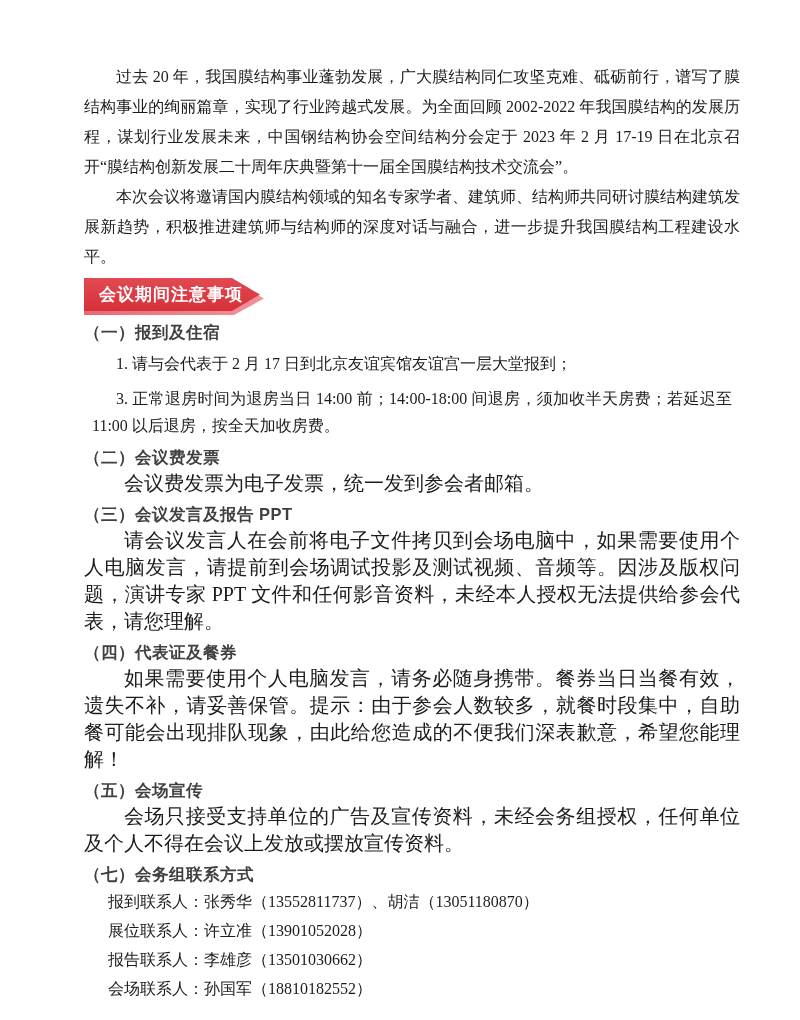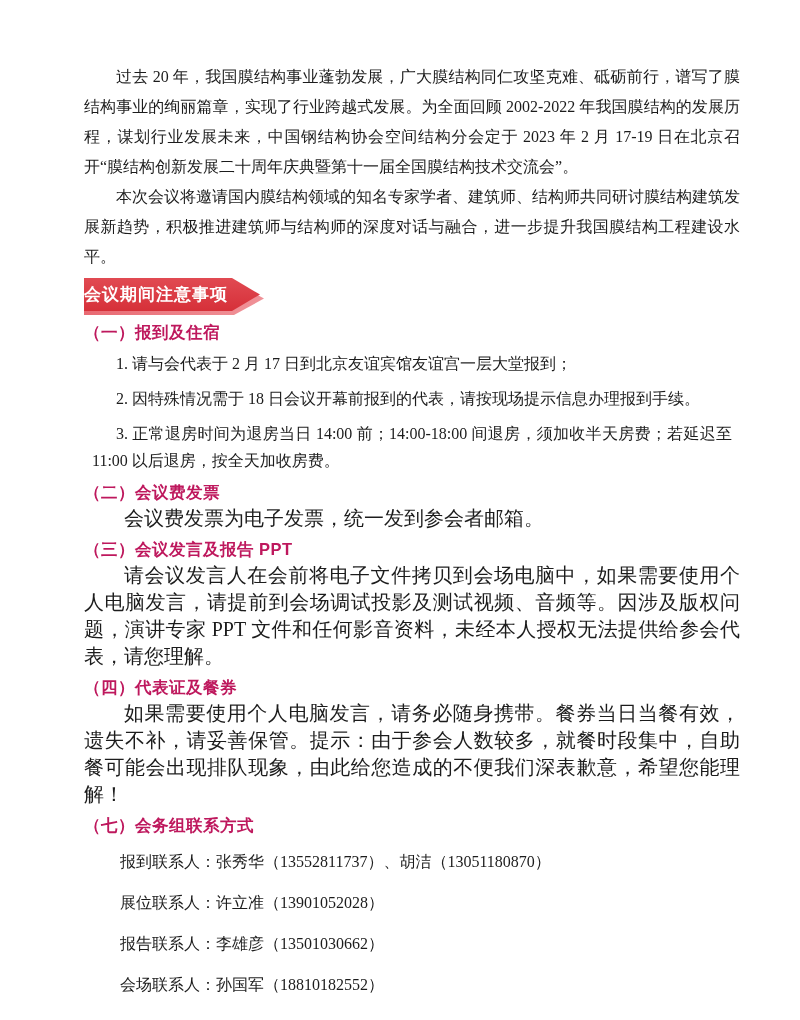--- a/index.html
+++ b/index.html
@@ -43,55 +43,56 @@
     background: linear-gradient(135deg, #e7626b 0%, #f0959b 100%);
     clip-path: polygon(0 0, 150px 0, 180px 16.5px, 150px 33px, 0 33px);
   }
   .banner-inner {
     position: absolute;
     left: 0;
     top: 0;
     width: 176px;
     height: 33px;
     box-sizing: border-box;
+    padding-left: 15px;
     background: linear-gradient(180deg, #e14a52 0%, #d63039 100%);
     clip-path: polygon(0 0, 148px 0, 176px 16.5px, 148px 33px, 0 33px);
     color: #ffffff;
     font-family: "Liberation Sans", "DejaVu Sans", sans-serif;
     font-weight: bold;
     font-size: 17px;
     line-height: 33px;
     letter-spacing: 1px;
     white-space: nowrap;
   }
   .sec-head {
     margin: 7px 0 3px 0;
     font-family: "Liberation Sans", "DejaVu Sans", sans-serif;
     font-weight: bold;
     font-size: 16.5px;
     line-height: 20px;
-    color: #be185d;
+    color: #404040;
     letter-spacing: 0.5px;
   }
   .body-para {
     margin: 0;
     font-size: 20px;
     line-height: 27px;
     text-align: justify;
     text-indent: 2em;
   }
   .item {
     margin: 8px;
     font-size: 16px;
     line-height: 27px;
     text-align: justify;
     text-indent: 1.5em;
   }
   .contact {
-    margin: 12px;
+    margin: 0;
     font-size: 16px;
     line-height: 29px;
     text-indent: 1.5em;
   }
 </style>
 </head>
 <body>
 
 <div class="page">
 
@@ -99,39 +100,42 @@
   <p class="intro">本次会议将邀请国内膜结构领域的知名专家学者、建筑师、结构师共同研讨膜结构建筑发展新趋势，积极推进建筑师与结构师的深度对话与融合，进一步提升我国膜结构工程建设水平。</p>
 
   <div class="banner">
     <div class="banner-outer"></div>
     <div class="banner-inner">会议期间注意事项</div>
   </div>
 
   <section>
     <h3 class="sec-head">（一）报到及住宿</h3>
     <p class="item">1. 请与会代表于 2 月 17 日到北京友谊宾馆友谊宫一层大堂报到；</p>
-    <p class="item">2. 因特殊情况需于 18 日会议开幕前报到的代表，请按现场提示信息办理报到手续。</p>
     <p class="item">3. 正常退房时间为退房当日 14:00 前；14:00-18:00 间退房，须加收半天房费；若延迟至 11:00 以后退房，按全天加收房费。</p>
   </section>
 
   <section>
     <h3 class="sec-head">（二）会议费发票</h3>
     <p class="body-para">会议费发票为电子发票，统一发到参会者邮箱。</p>
   </section>
 
   <section>
     <h3 class="sec-head">（三）会议发言及报告 PPT</h3>
     <p class="body-para">请会议发言人在会前将电子文件拷贝到会场电脑中，如果需要使用个人电脑发言，请提前到会场调试投影及测试视频、音频等。因涉及版权问题，演讲专家 PPT 文件和任何影音资料，未经本人授权无法提供给参会代表，请您理解。</p>
   </section>
 
   <section>
     <h3 class="sec-head">（四）代表证及餐券</h3>
     <p class="body-para">如果需要使用个人电脑发言，请务必随身携带。餐券当日当餐有效，遗失不补，请妥善保管。提示：由于参会人数较多，就餐时段集中，自助餐可能会出现排队现象，由此给您造成的不便我们深表歉意，希望您能理解！</p>
   </section>
 
+  <section>
+    <h3 class="sec-head">（五）会场宣传</h3>
+    <p class="body-para">会场只接受支持单位的广告及宣传资料，未经会务组授权，任何单位及个人不得在会议上发放或摆放宣传资料。</p>
+  </section>
 
 
   <section>
     <h3 class="sec-head">（七）会务组联系方式</h3>
     <p class="contact">报到联系人：张秀华（13552811737）、胡洁（13051180870）</p>
     <p class="contact">展位联系人：许立准（13901052028）</p>
     <p class="contact">报告联系人：李雄彦（13501030662）</p>
     <p class="contact">会场联系人：孙国军（18810182552）</p>
   </section>
 

